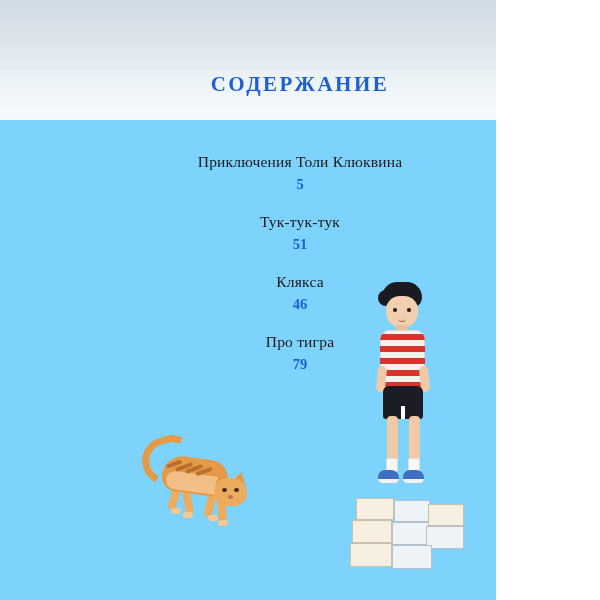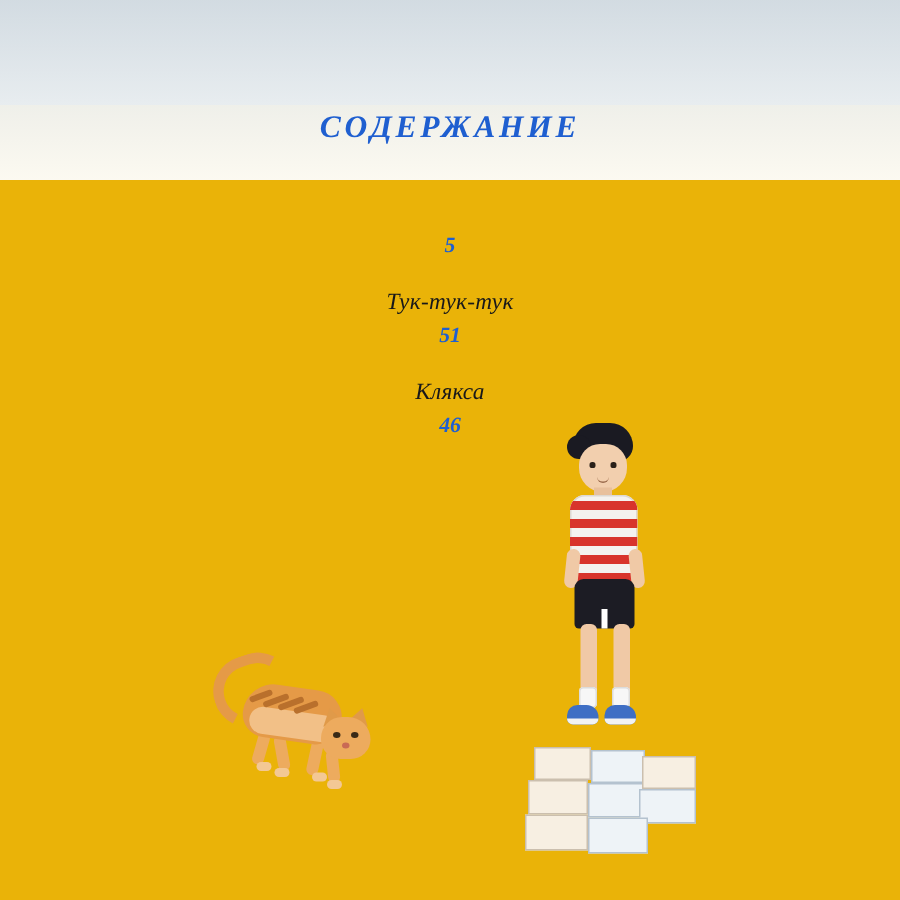--- a/index.html
+++ b/index.html
@@ -8,25 +8,24 @@
   }
   body {
     width: 600px;
     height: 600px;
     background: #ffffff;
     font-family: "Liberation Serif", serif;
     overflow: hidden;
   }
   .page {
     position: relative;
-    width: 600px;
+    width: 496px;
     height: 600px;
-    background: #eab308;
+    background: #7dd3fc;
     overflow: hidden;
-    font-style: italic;
   }
   
   .scan-wash {
     position: absolute;
     left: 0;
     top: 0;
     width: 600px;
     height: 120px;
     background: linear-gradient(180deg, #dfe6ec 0%, #eef2f5 55%, #fdfdfd 100%);
     opacity: 0.95;
@@ -338,29 +337,34 @@
   <div class="scan-wash"></div>
   <div class="scan-wash-2"></div>
   <div class="ghost-text ghost-1"></div>
   <div class="ghost-text ghost-2"></div>
   <div class="ghost-text ghost-3"></div>
 
   <div class="contents-title">СОДЕРЖАНИЕ</div>
 
   <div class="toc">
     <div class="toc-entry">
+      <span class="title">Приключения Толи Клюквина</span>
       <span class="page-num">5</span>
     </div>
     <div class="toc-entry">
       <span class="title">Тук-тук-тук</span>
       <span class="page-num">51</span>
     </div>
     <div class="toc-entry">
       <span class="title">Клякса</span>
       <span class="page-num">46</span>
+    </div>
+    <div class="toc-entry">
+      <span class="title">Про тигра</span>
+      <span class="page-num">79</span>
     </div>
   </div>
 
   <div class="hopscotch">
     <div class="tile warm" style="left:4px; top:0; width:36px; height:20px;"></div>
     <div class="tile cool" style="left:42px; top:2px; width:34px; height:20px;"></div>
     <div class="tile warm" style="left:0px; top:22px; width:38px; height:21px;"></div>
     <div class="tile cool" style="left:40px; top:24px; width:36px; height:21px;"></div>
     <div class="tile warm" style="left:76px; top:6px; width:34px; height:20px;"></div>
     <div class="tile cool" style="left:74px; top:28px; width:36px; height:21px;"></div>

